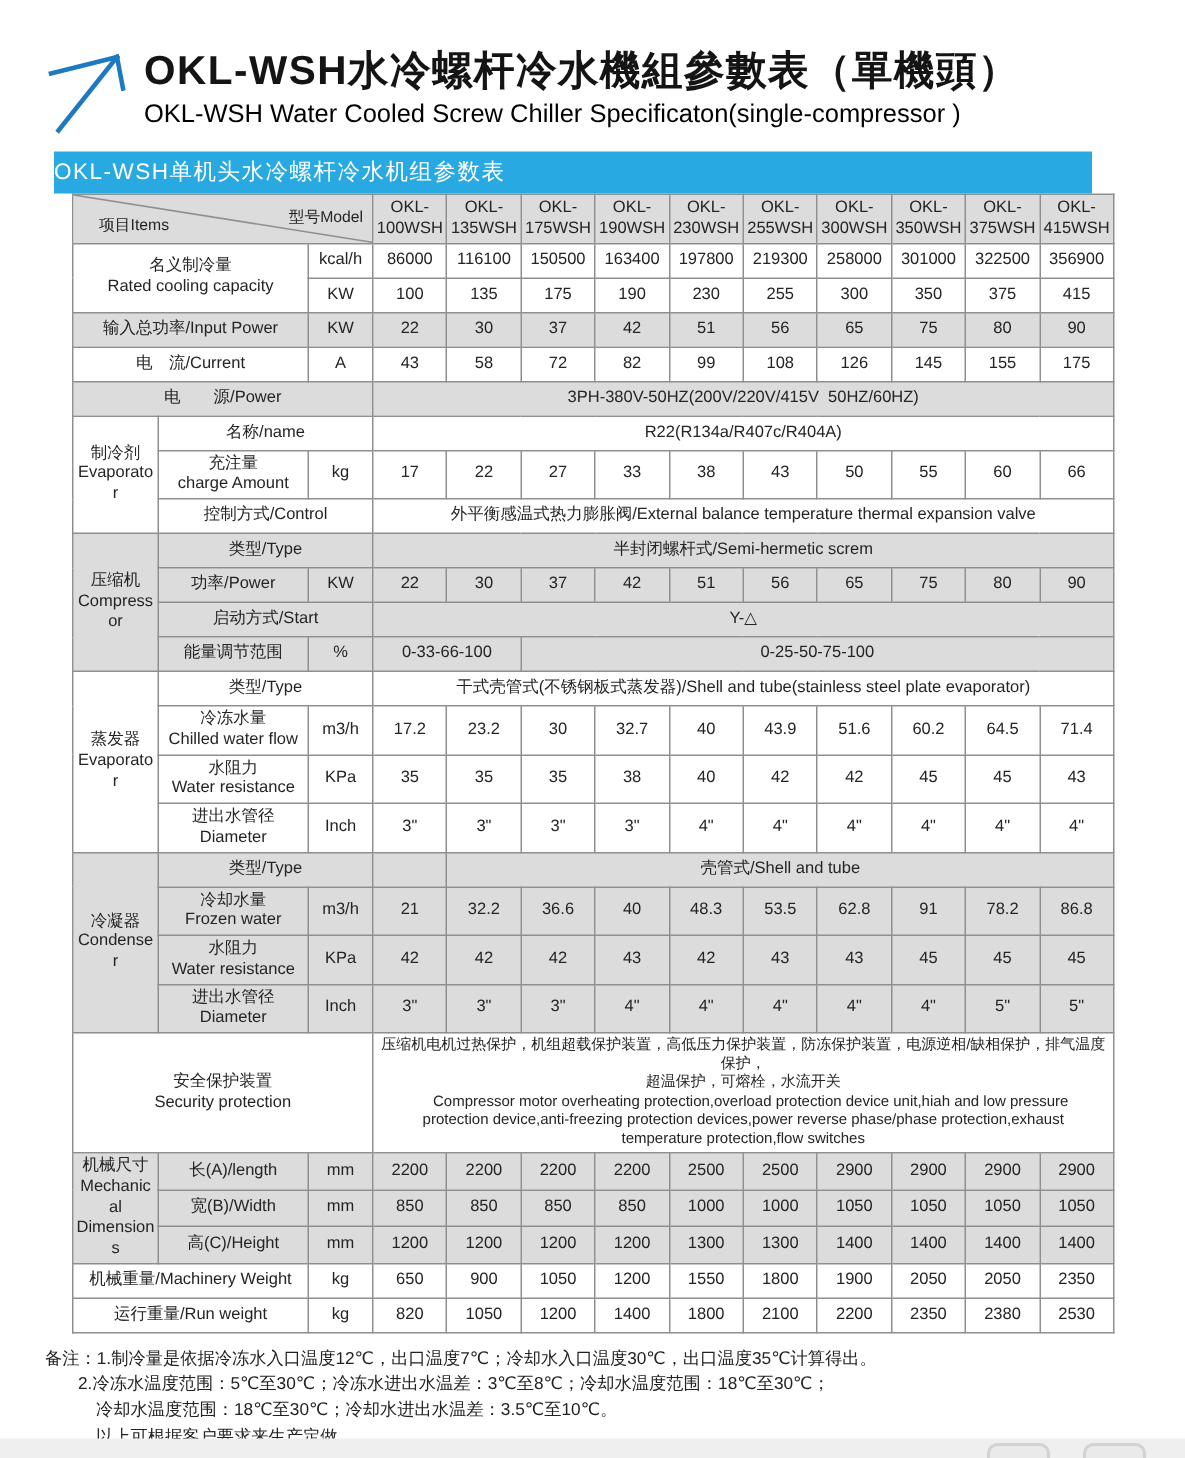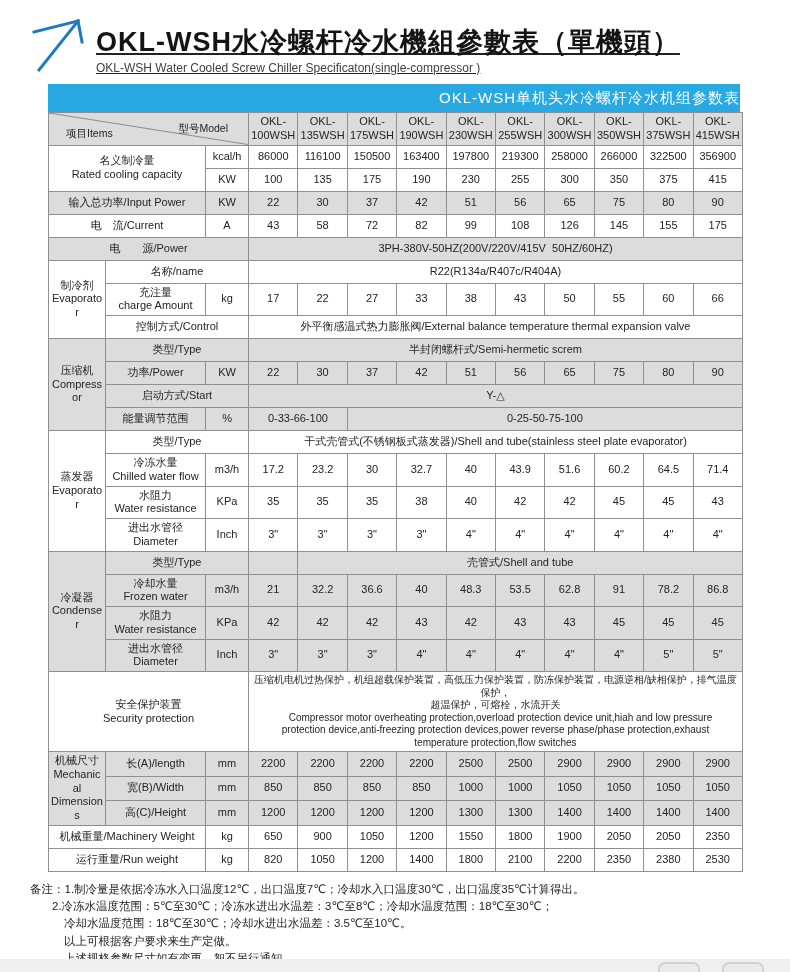--- a/index.html
+++ b/index.html
@@ -3,47 +3,47 @@
 <meta charset="utf-8">
 <style>
   html,body{margin:0;padding:0;}
   body{
     width:790px;height:972px;position:relative;overflow:hidden;
     background:#ffffff;color:#222;
     font-family:"Liberation Sans","DejaVu Sans",sans-serif;
     -webkit-font-smoothing:antialiased;
   }
   
-  .doc-header{display:flex;align-items:flex-end;padding:13px 0 0 28px;text-decoration:underline;}
+  .doc-header{display:flex;align-items:flex-start;padding:30px 0 0 28px;}
   .logo{width:60px;height:60px;flex:0 0 60px;margin-top:2px;}
   .titles{margin-left:8px;}
   .title-zh{font-size:27px;font-weight:600;color:#141414;margin:2px 0 0 0;letter-spacing:1px;line-height:1.15;}
-  .title-en{font-size:12px;font-weight:400;color:#404040;margin:3px 0 0 0;line-height:1.2;}
+  .title-en{font-size:17px;font-weight:400;color:#000000;margin:3px 0 0 0;line-height:1.2;}
   
   .table-caption{
-    width:692px;margin:9px 0 0 48px;height:28px;line-height:28px;
-    background:var(--accent,#29a9e1);color:#fff;text-align:right;
+    width:692px;margin:9px 0 0 36px;height:28px;line-height:28px;
+    background:var(--accent,#29a9e1);color:#fff;text-align:left;
     font-size:15px;letter-spacing:1px;
   }
   
   table.spec{
     border-collapse:collapse;table-layout:fixed;width:694px;
     margin:0 0 0 48px;font-size:11px;color:#242424;
   }
   table.spec td{
     border:1px solid #8f8f8f;text-align:center;vertical-align:middle;
     padding:2px 2px;line-height:1.25;white-space:pre-wrap;word-wrap:break-word;
     background:#fff;
   }
   table.spec tr{height:23px;}
   table.spec tr.shade td{background:var(--shade,#dcdcdc);}
   td.k-corner{position:relative;padding:0;}
   td.k-corner svg{position:absolute;left:0;top:0;width:100%;height:100%;}
   td.k-corner .c-items{position:absolute;left:17px;bottom:4px;font-size:10.5px;}
-  td.k-corner .c-model{position:absolute;right:20px;bottom:9px;font-size:10.5px;}
+  td.k-corner .c-model{position:absolute;right:6px;bottom:9px;font-size:10.5px;}
   td.k-model{font-size:11px;line-height:1.3;}
   td.k-group,td.k-label,td.k-unit,td.k-span{font-size:11px;margin-top:16px;}
   td.k-value{font-size:11px;}
   td.k-block{text-align:left;font-size:10px;line-height:1.34;padding:3px 5px;}
   
   .notes{margin:9px 0 0 30px;font-size:11.5px;color:#222;line-height:1.5;}
   .notes .ind-1{padding-left:22px;}
   .notes .ind-2{padding-left:34px;}
   
   .page-bottom{position:absolute;left:0;right:0;bottom:0;height:13px;background:#efefef;}
@@ -114,21 +114,21 @@
         <td colspan="2" rowspan="2" class="k-label">名义制冷量
 Rated cooling capacity</td>
         <td class="k-unit">kcal/h</td>
         <td class="k-value">86000</td>
         <td class="k-value">116100</td>
         <td class="k-value">150500</td>
         <td class="k-value">163400</td>
         <td class="k-value">197800</td>
         <td class="k-value">219300</td>
         <td class="k-value">258000</td>
-        <td class="k-value">266000</td>
+        <td class="k-value">301000</td>
         <td class="k-value">322500</td>
         <td class="k-value">356900</td>
       </tr>
       <tr>
         <td class="k-unit">KW</td>
         <td class="k-value">100</td>
         <td class="k-value">135</td>
         <td class="k-value">175</td>
         <td class="k-value">190</td>
         <td class="k-value">230</td>

